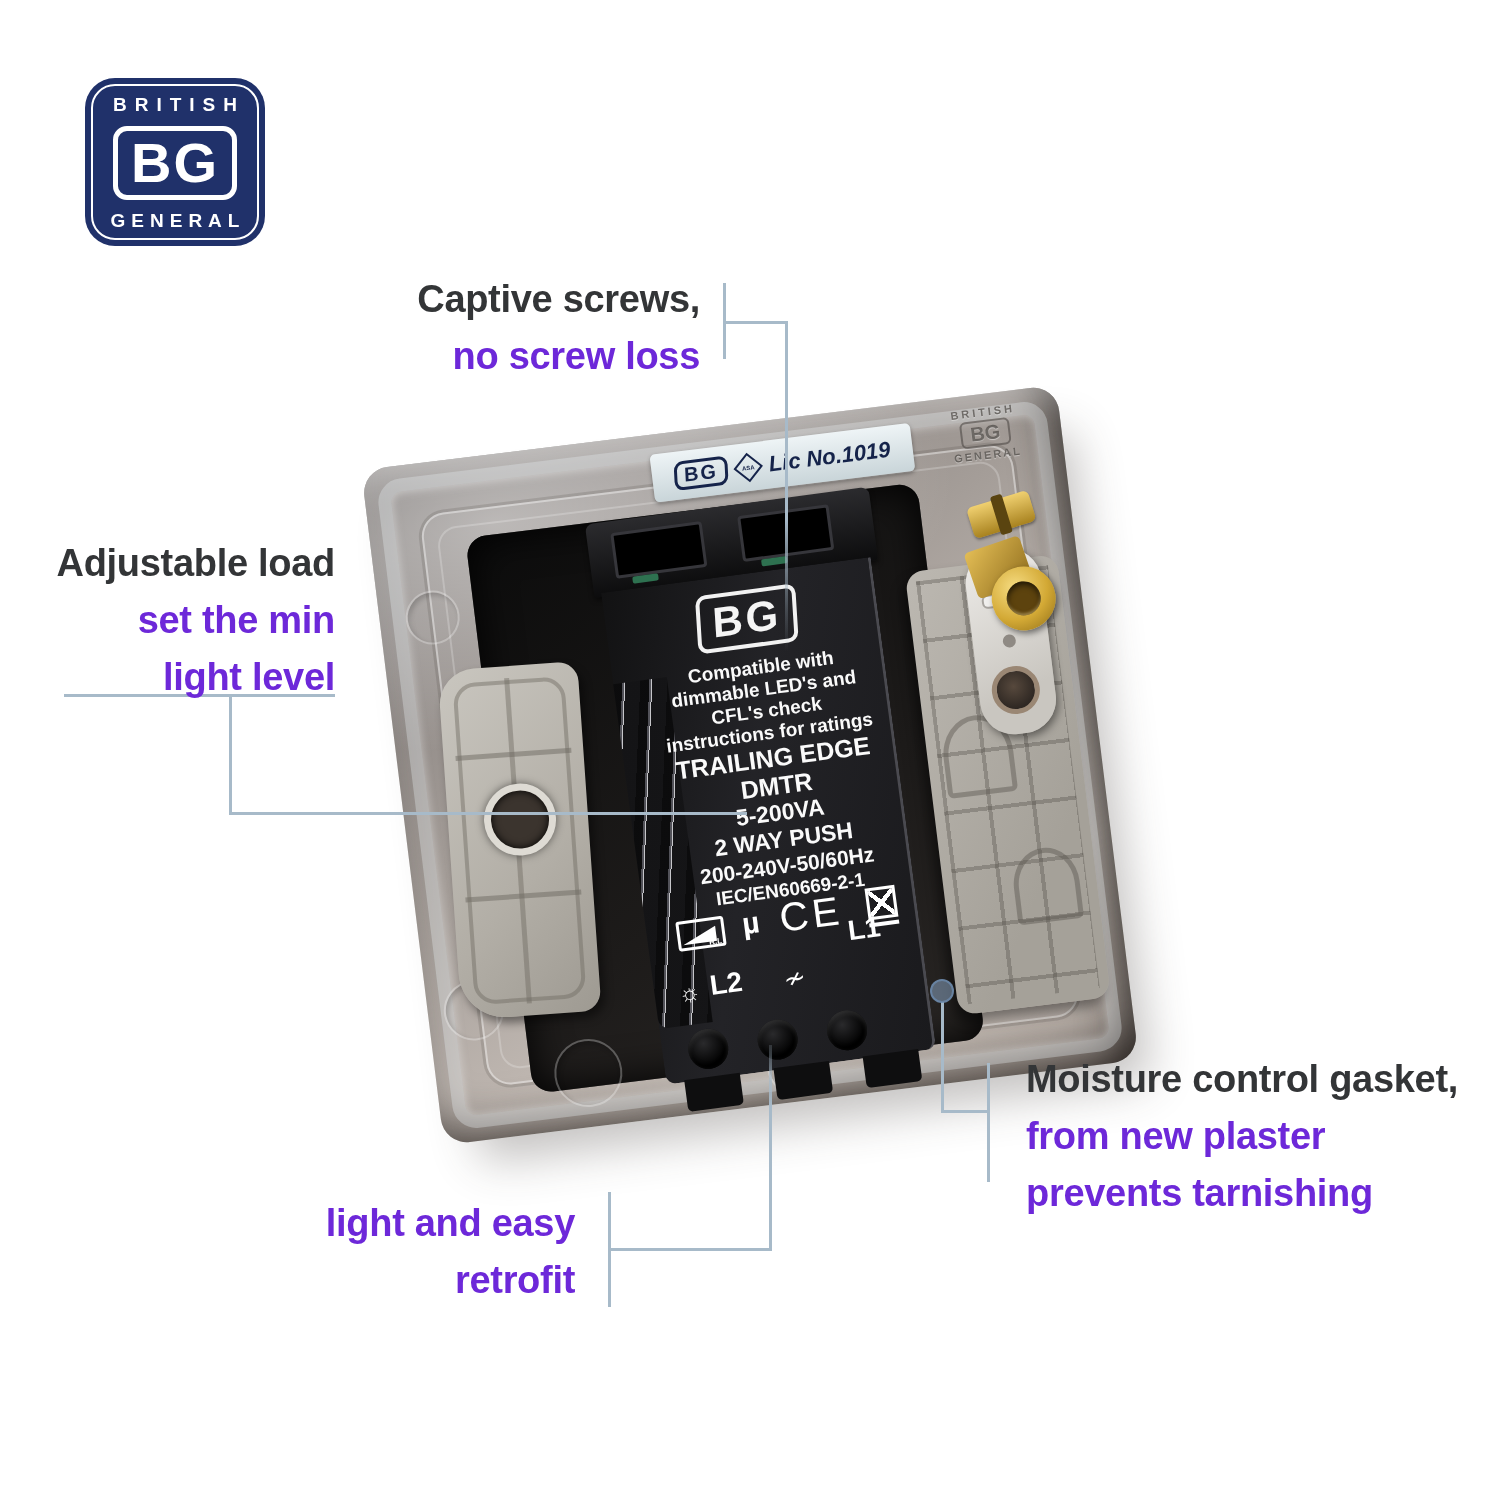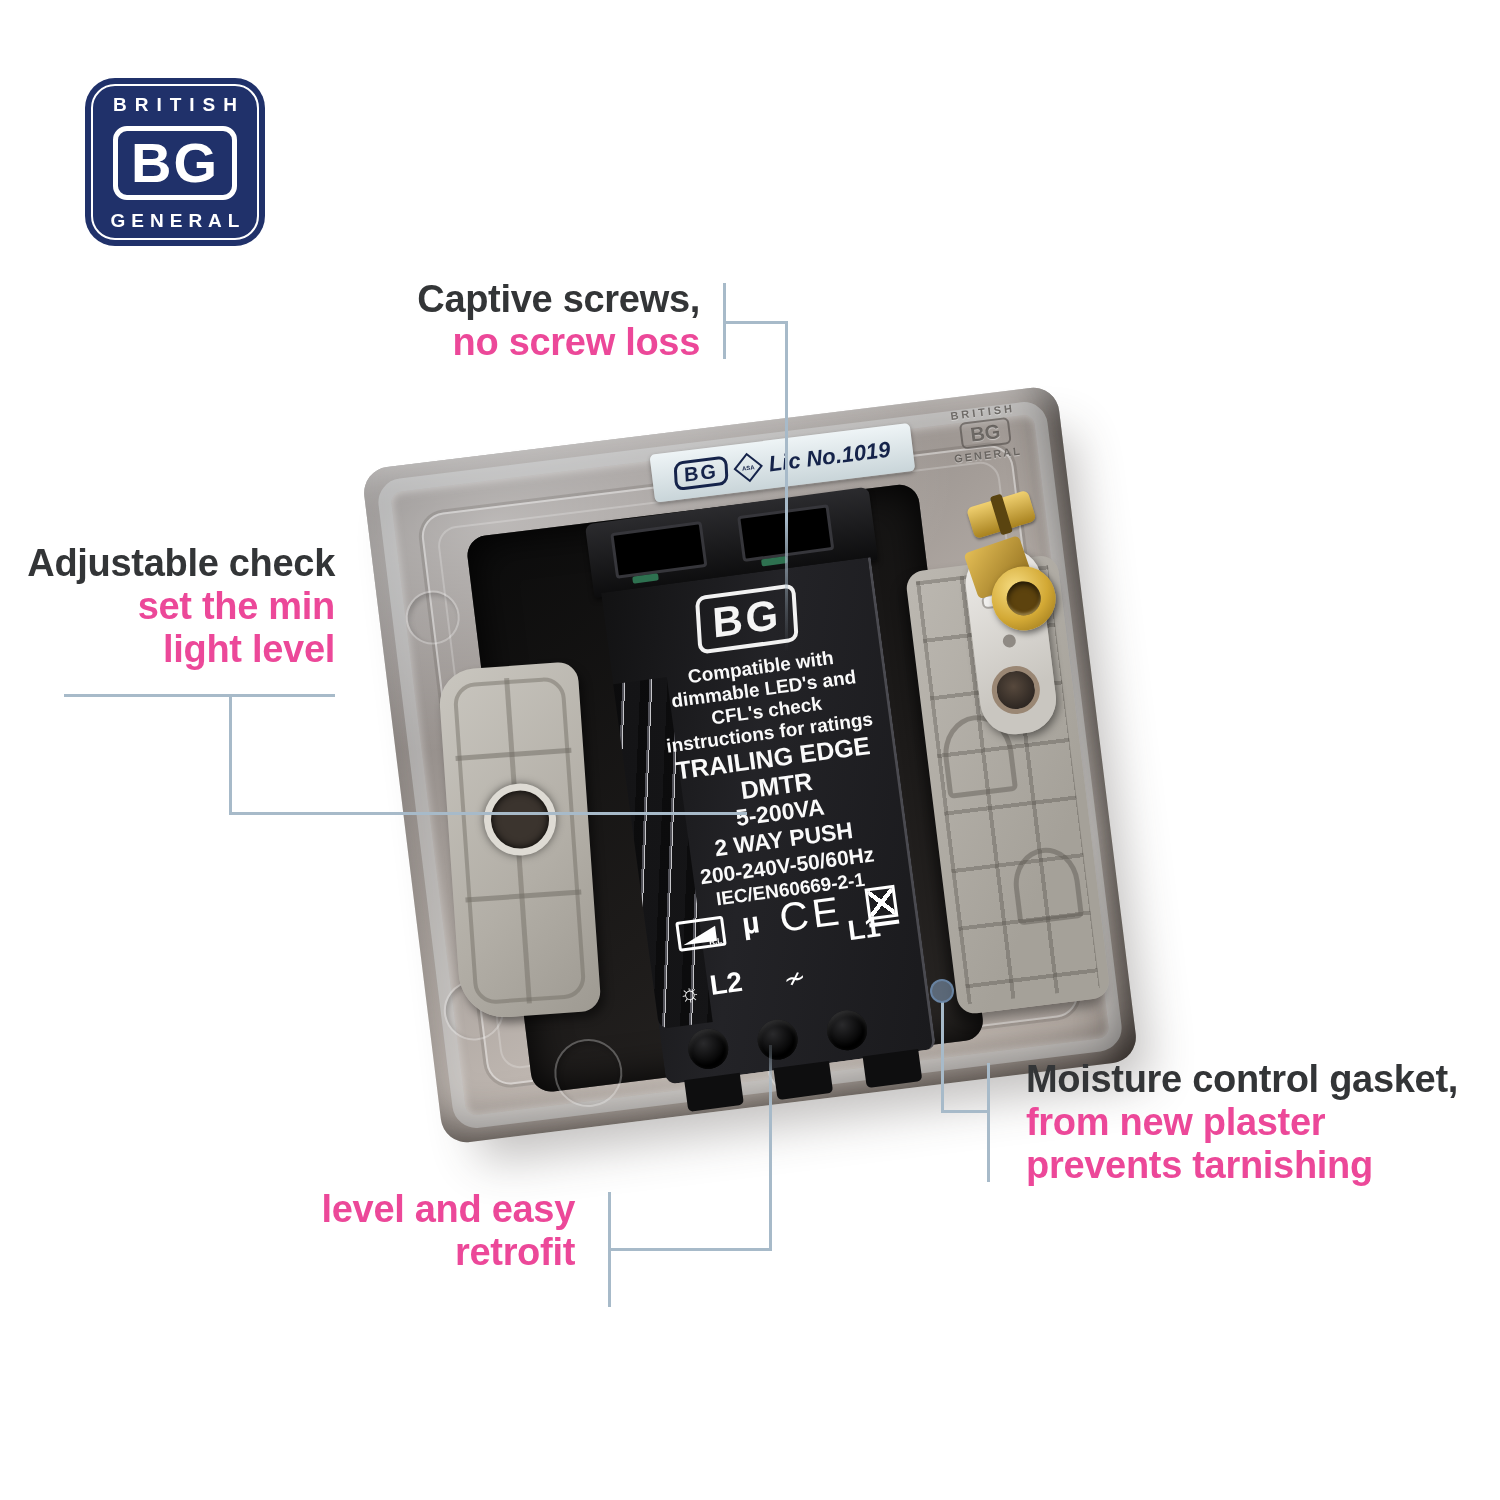--- a/index.html
+++ b/index.html
@@ -12,21 +12,21 @@
          justify-content:space-between;padding:10px 0 12px 0;box-sizing:border-box;}
   .brand::before{content:"";position:absolute;inset:6px;border:2px solid #ffffff;border-radius:24px;}
   .brand .b-top{color:#fff;font-size:19px;font-weight:bold;letter-spacing:8px;margin-top:6px;text-indent:8px;}
   .brand .b-mid{border:5px solid #fff;border-radius:14px;padding:0 13px;color:#fff;
                 font-size:56px;font-weight:bold;letter-spacing:2px;line-height:64px;}
   .brand .b-bot{color:#fff;font-size:19px;font-weight:bold;letter-spacing:6px;margin-bottom:2px;text-indent:6px;}
 
   
   .callout{position:absolute;z-index:50;font-size:38px;line-height:1.13;letter-spacing:-0.3px;}
   .c-dark{color:#333537;font-weight:bold;}
-  .c-navy{color:#ec4899;font-weight:bold;}
+  .c-navy{color:#6d28d9;font-weight:bold;margin-top:14px;}
   .cap{top:278px;right:800px;text-align:right;}
   .adj{top:542px;right:1165px;text-align:right;}
   .fit{top:1188px;right:925px;text-align:right;}
   .moi{top:1058px;left:1026px;text-align:left;}
 
   
   .ln{position:absolute;background:#a7bac9;z-index:40;}
   .ln-cap-tick{left:723px;top:283px;width:3px;height:76px;}
   .ln-cap-h{left:723px;top:321px;width:65px;height:3px;}
   .ln-cap-v{left:785px;top:321px;width:3px;height:330px;
@@ -169,26 +169,26 @@
   <div class="b-top">BRITISH</div>
   <div class="b-mid">BG</div>
   <div class="b-bot">GENERAL</div>
 </div>
 
 <div class="callout cap">
   <div class="c-dark">Captive screws,</div>
   <div class="c-navy">no screw loss</div>
 </div>
 <div class="callout adj">
-  <div class="c-dark">Adjustable check</div>
+  <div class="c-dark">Adjustable load</div>
   <div class="c-navy">set the min</div>
   <div class="c-navy">light level</div>
 </div>
 <div class="callout fit">
-  <div class="c-navy">level and easy</div>
+  <div class="c-navy">light and easy</div>
   <div class="c-navy">retrofit</div>
 </div>
 <div class="callout moi">
   <div class="c-dark">Moisture control gasket,</div>
   <div class="c-navy">from new plaster</div>
   <div class="c-navy">prevents tarnishing</div>
 </div>
 
 <div class="ln ln-cap-tick"></div>
 <div class="ln ln-cap-h"></div>

